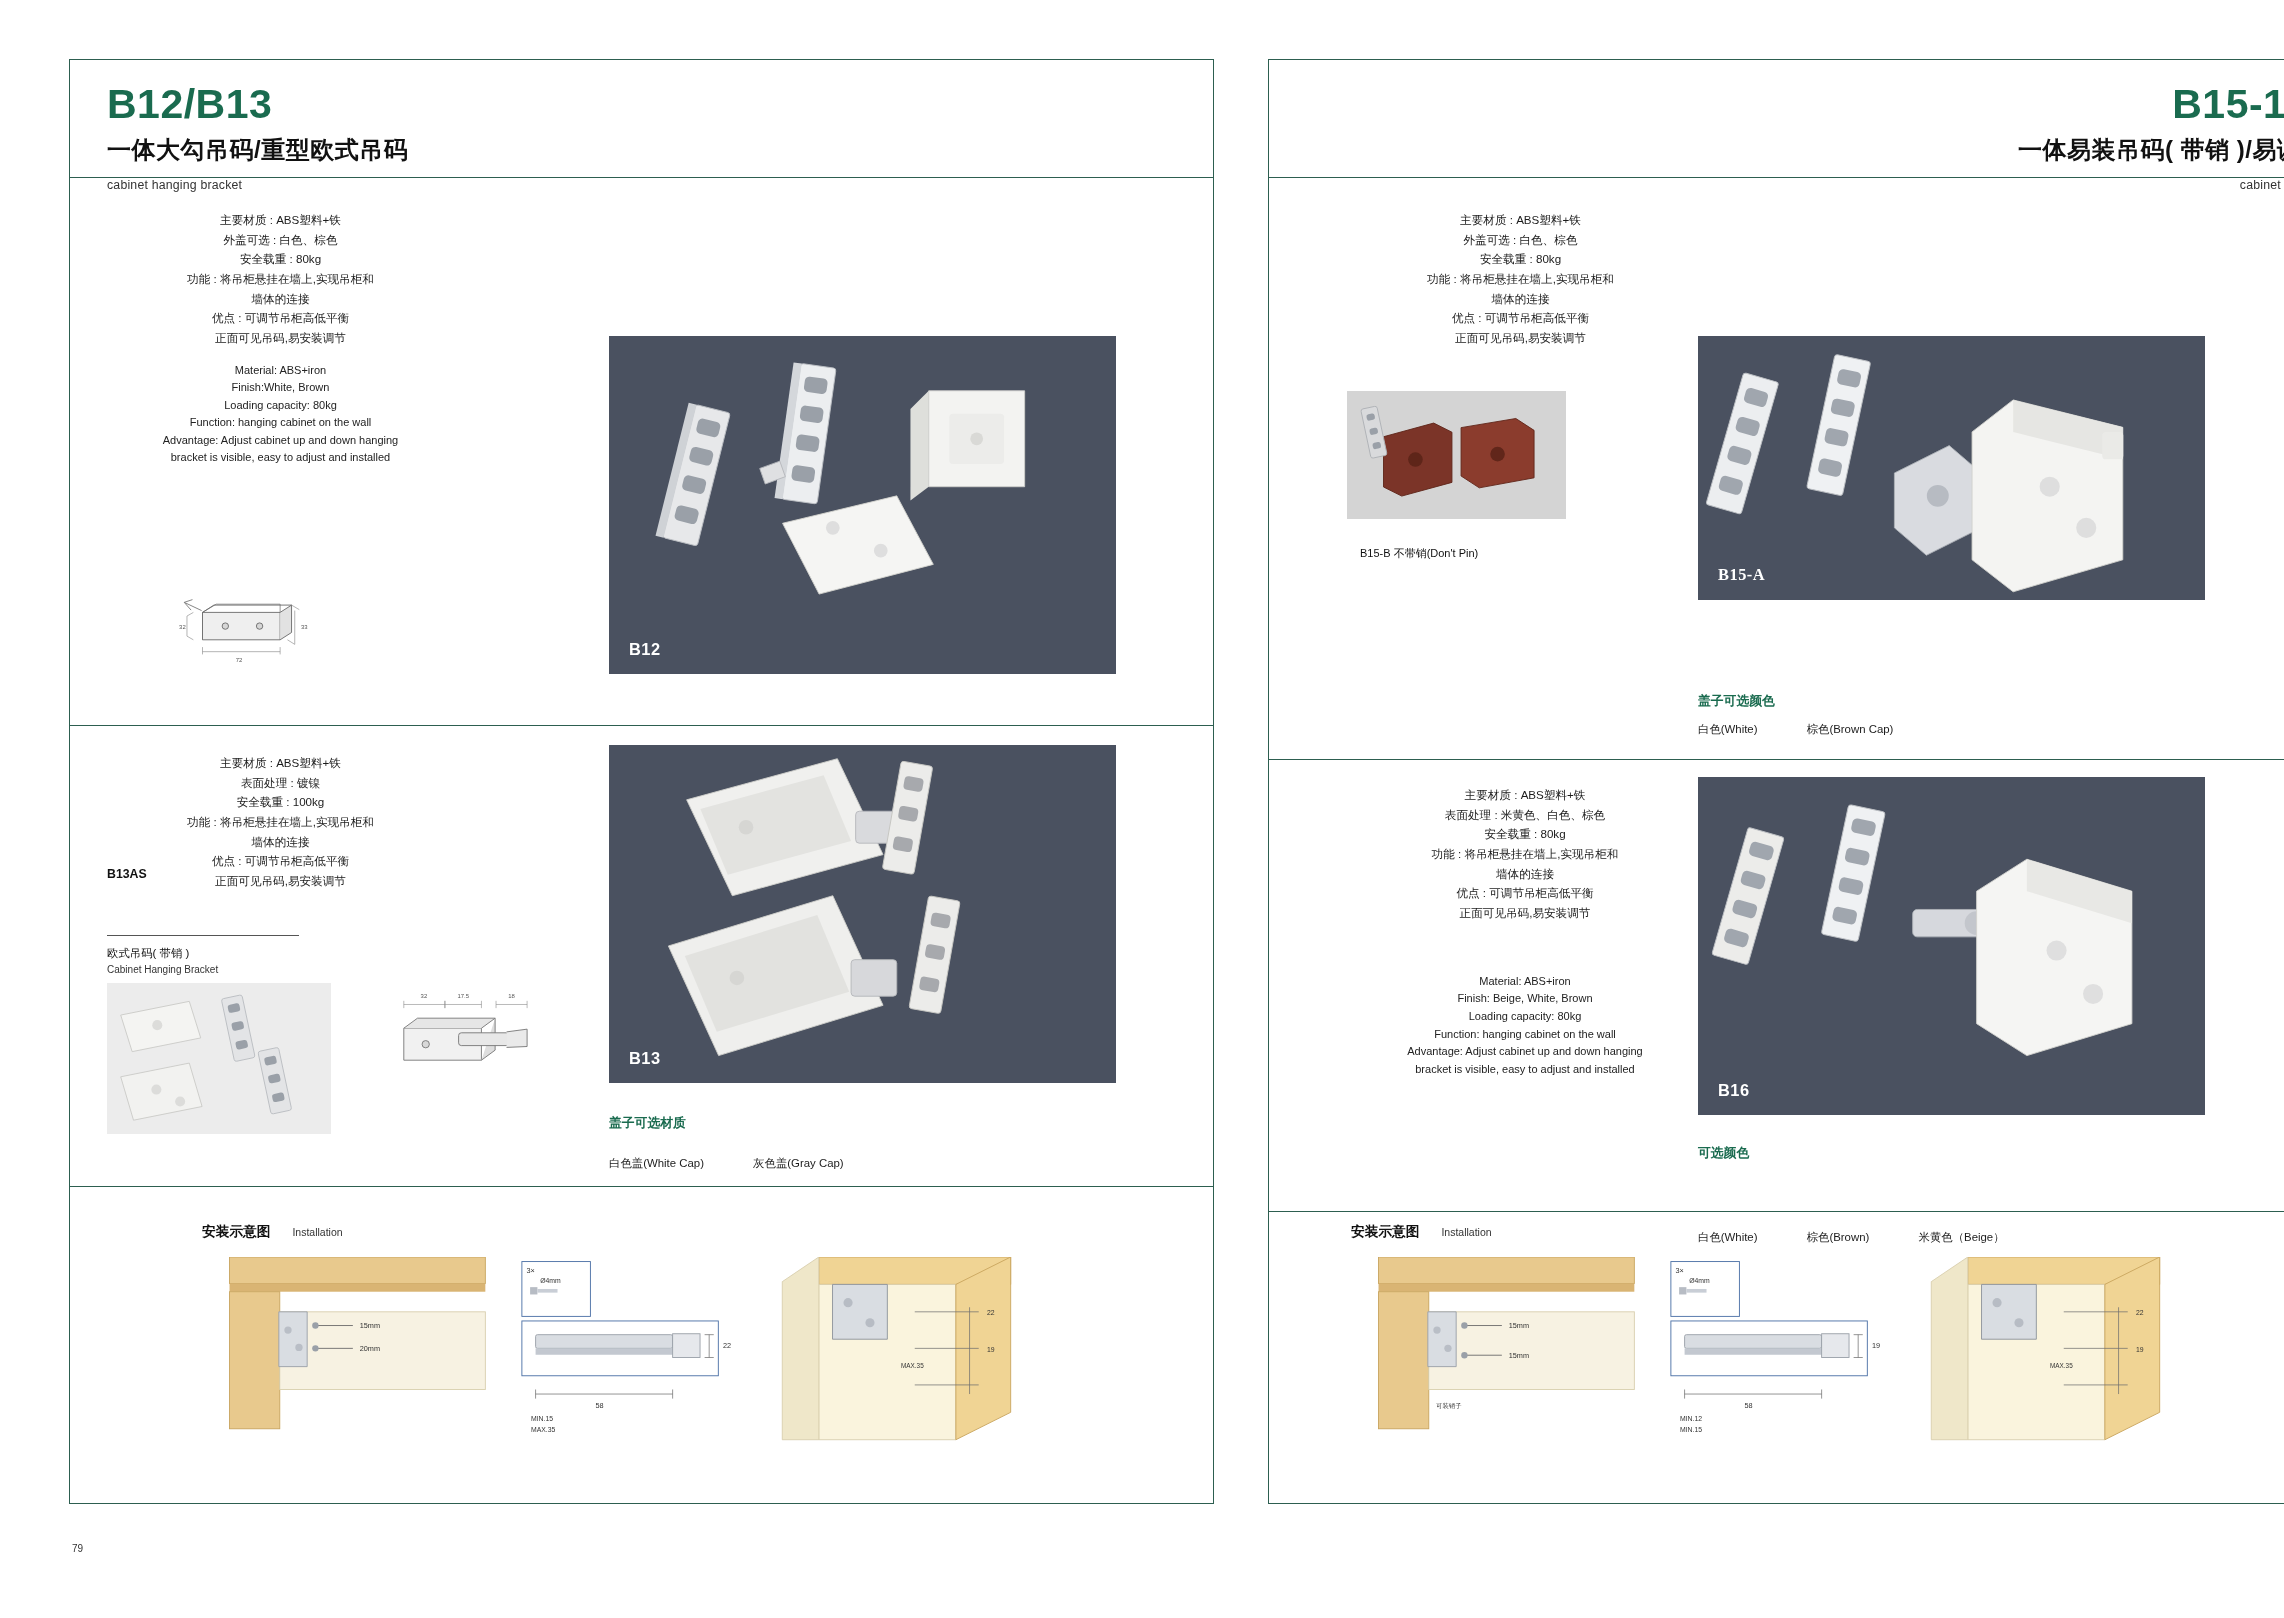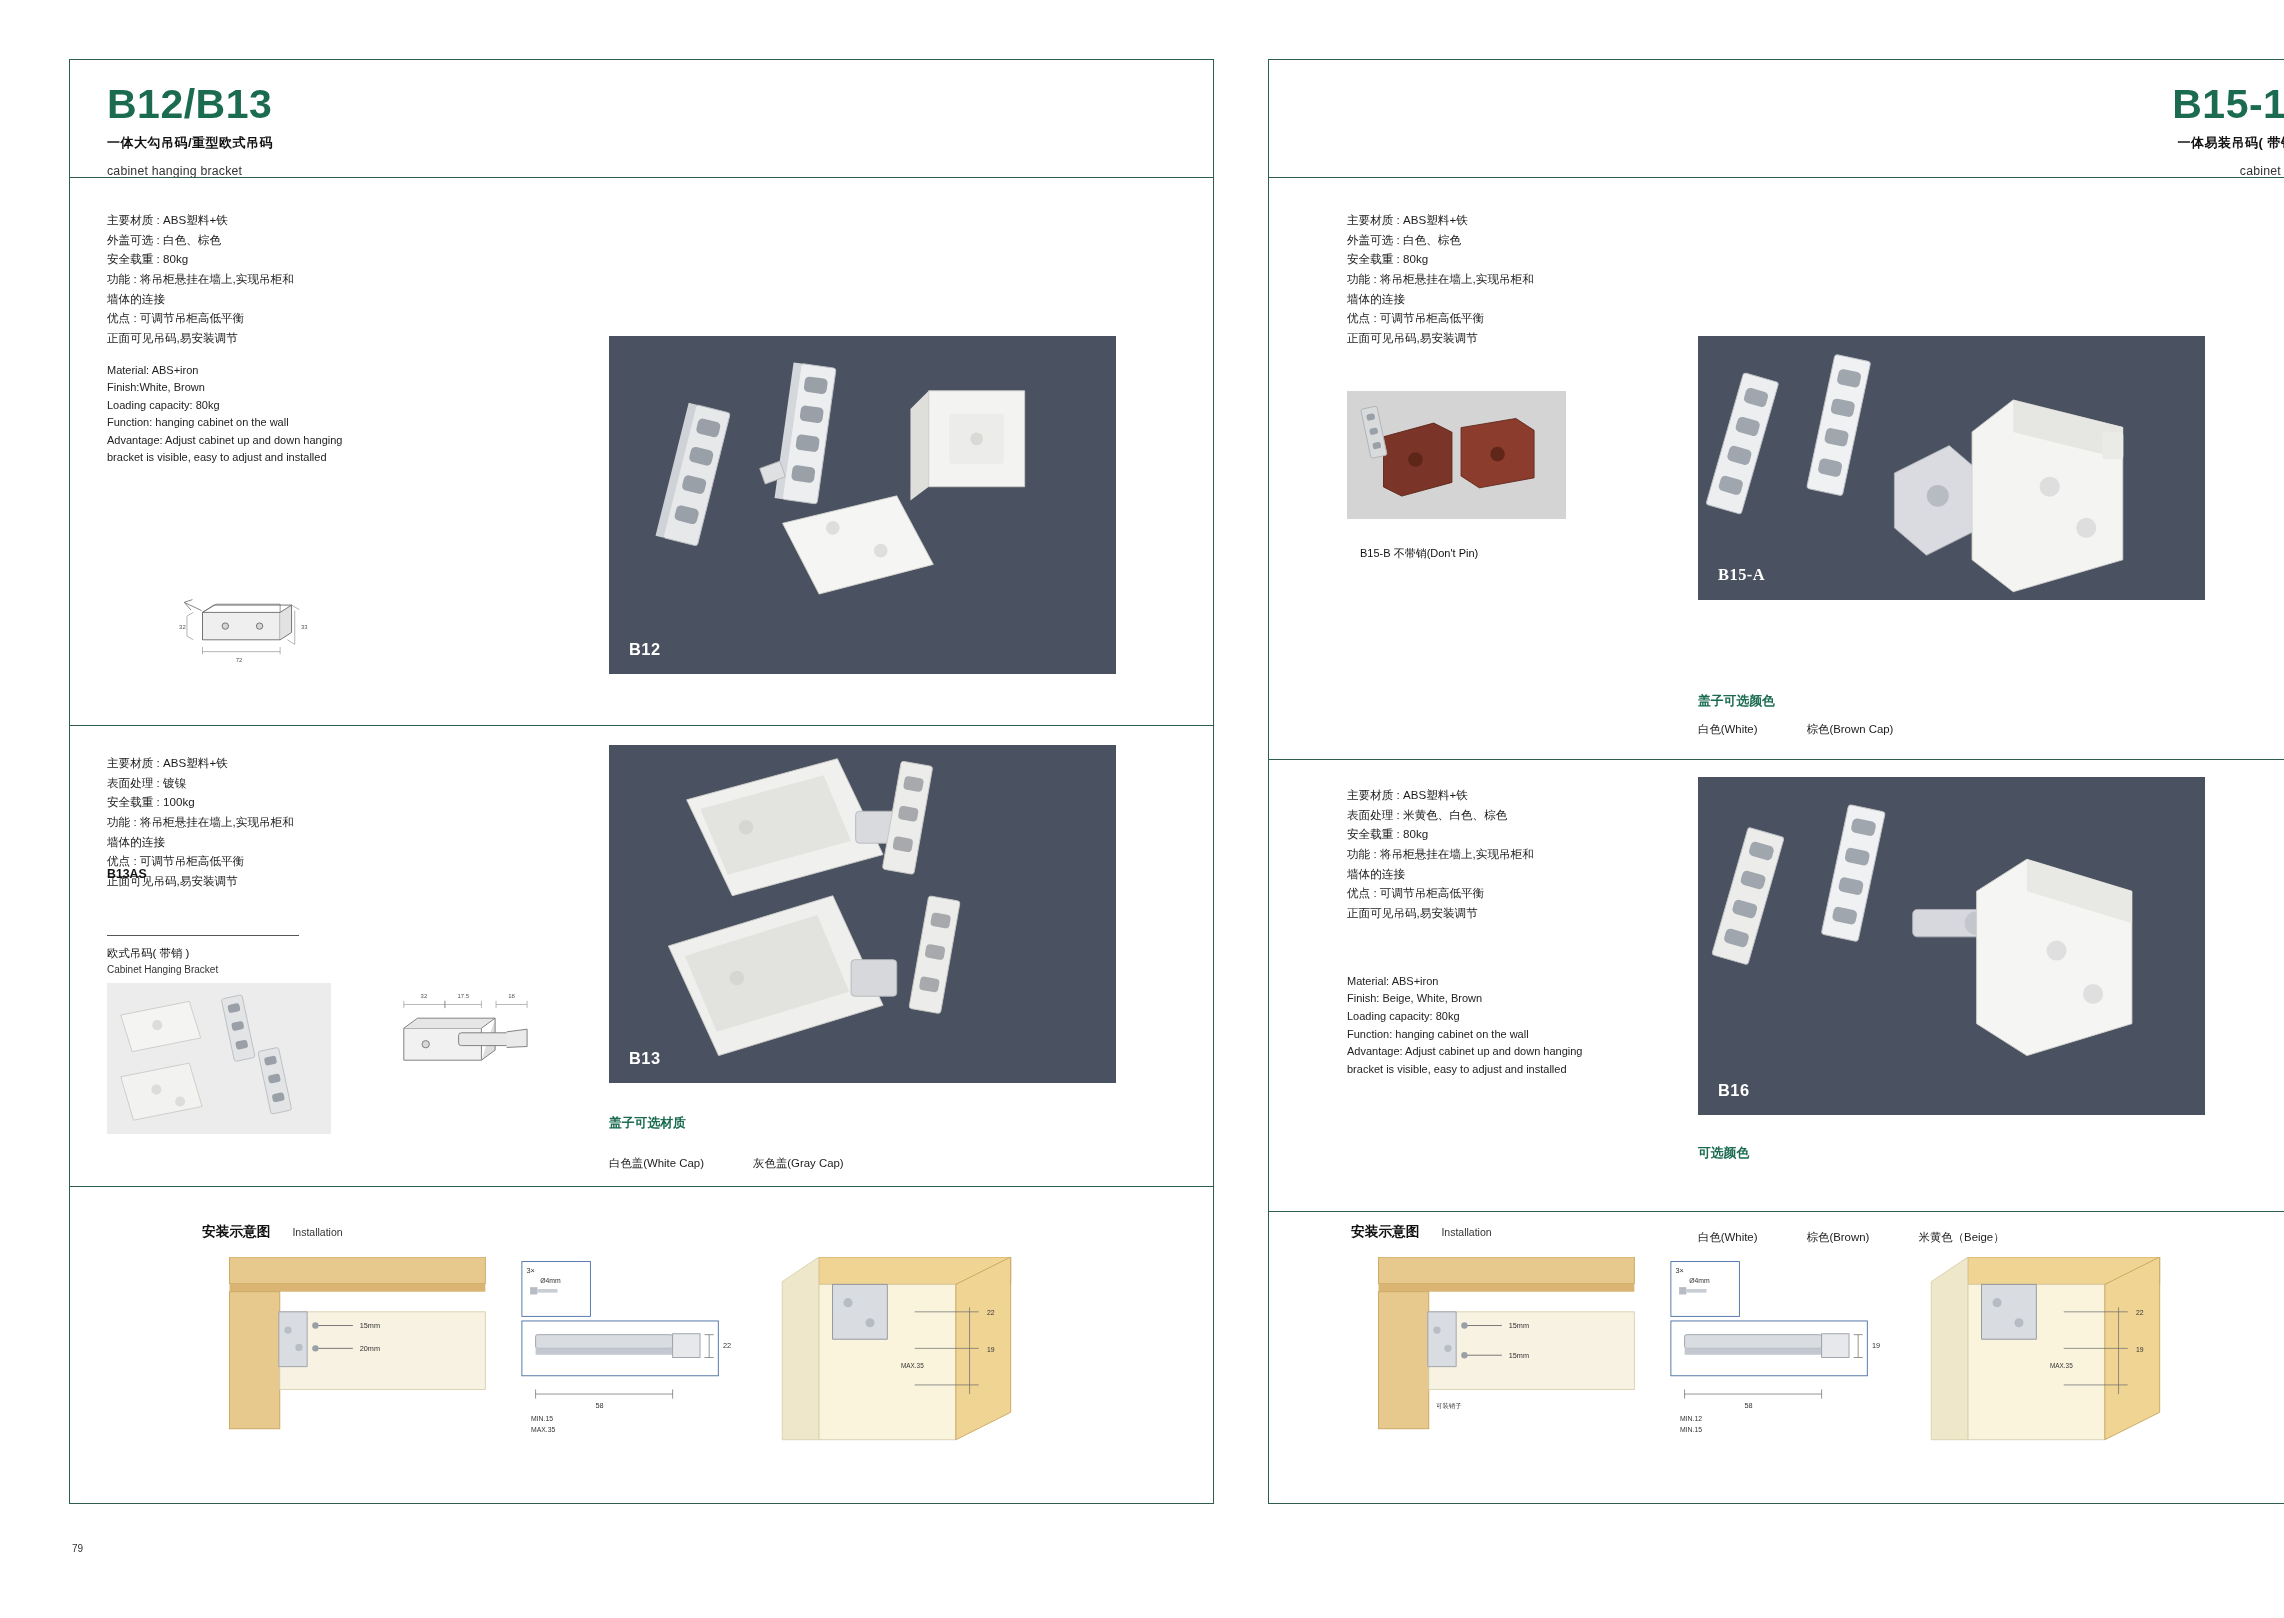--- a/index.html
+++ b/index.html
@@ -29,26 +29,26 @@
 
   
   .hdr { position:absolute; left:0; right:0; top:0; height:183px; }
   .hdr-inner { position:absolute; left:37px; right:37px; top:23px; }
   .hdr-right .hdr-inner { text-align:right; }
   .code {
     font-size:41px; font-weight:bold; color:#1a6b4f; letter-spacing:0.5px;
     line-height:1.05; margin:0 0 8.2px 0;
   }
   .cn-title {
-    font-size:13px; font-weight:bold; color:#111; margin:0 0 12px 0; letter-spacing:0.5px;
+    font-size:24px; font-weight:bold; color:#111; margin:0 0 12px 0; letter-spacing:0.5px;
   }
   .en-title { font-size:12.3px; color:#333; letter-spacing:0.2px; }
 
   
-  .spec { position:absolute; font-size:11.6px; line-height:1.62; color:#1b1b1b; }
+  .spec { position:absolute; font-size:11.6px; line-height:1.62; color:#1b1b1b;text-align:center; }
   .spec .cn { margin-bottom:0.9px; }
   .spec .en-block { margin-top:13.7px; font-size:11px; line-height:1.6; color:#222; }
 
   
   .photo {
     position:absolute;
     background:#0369a1;
     overflow:hidden;
   }
   .photo .plabel {

